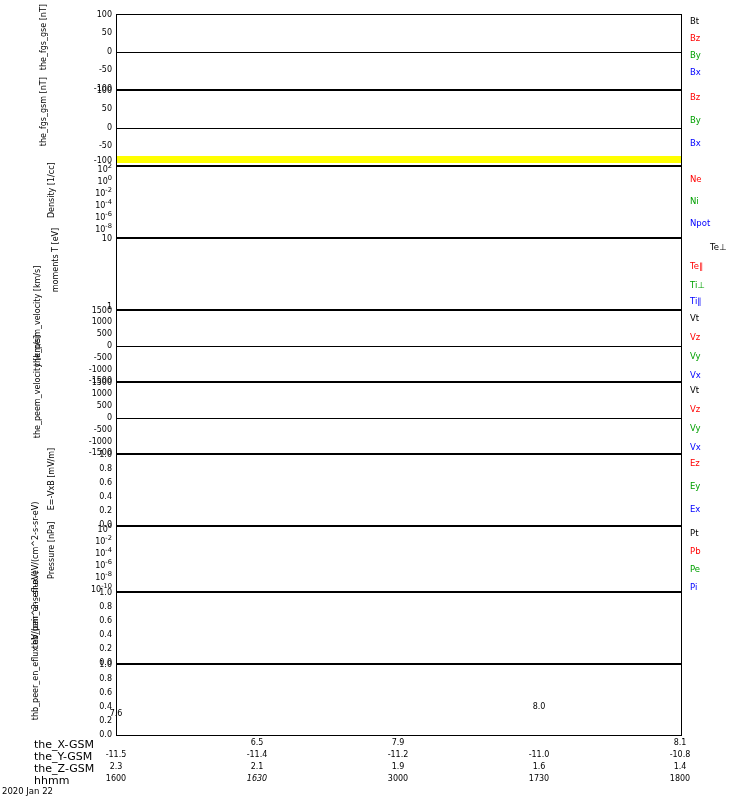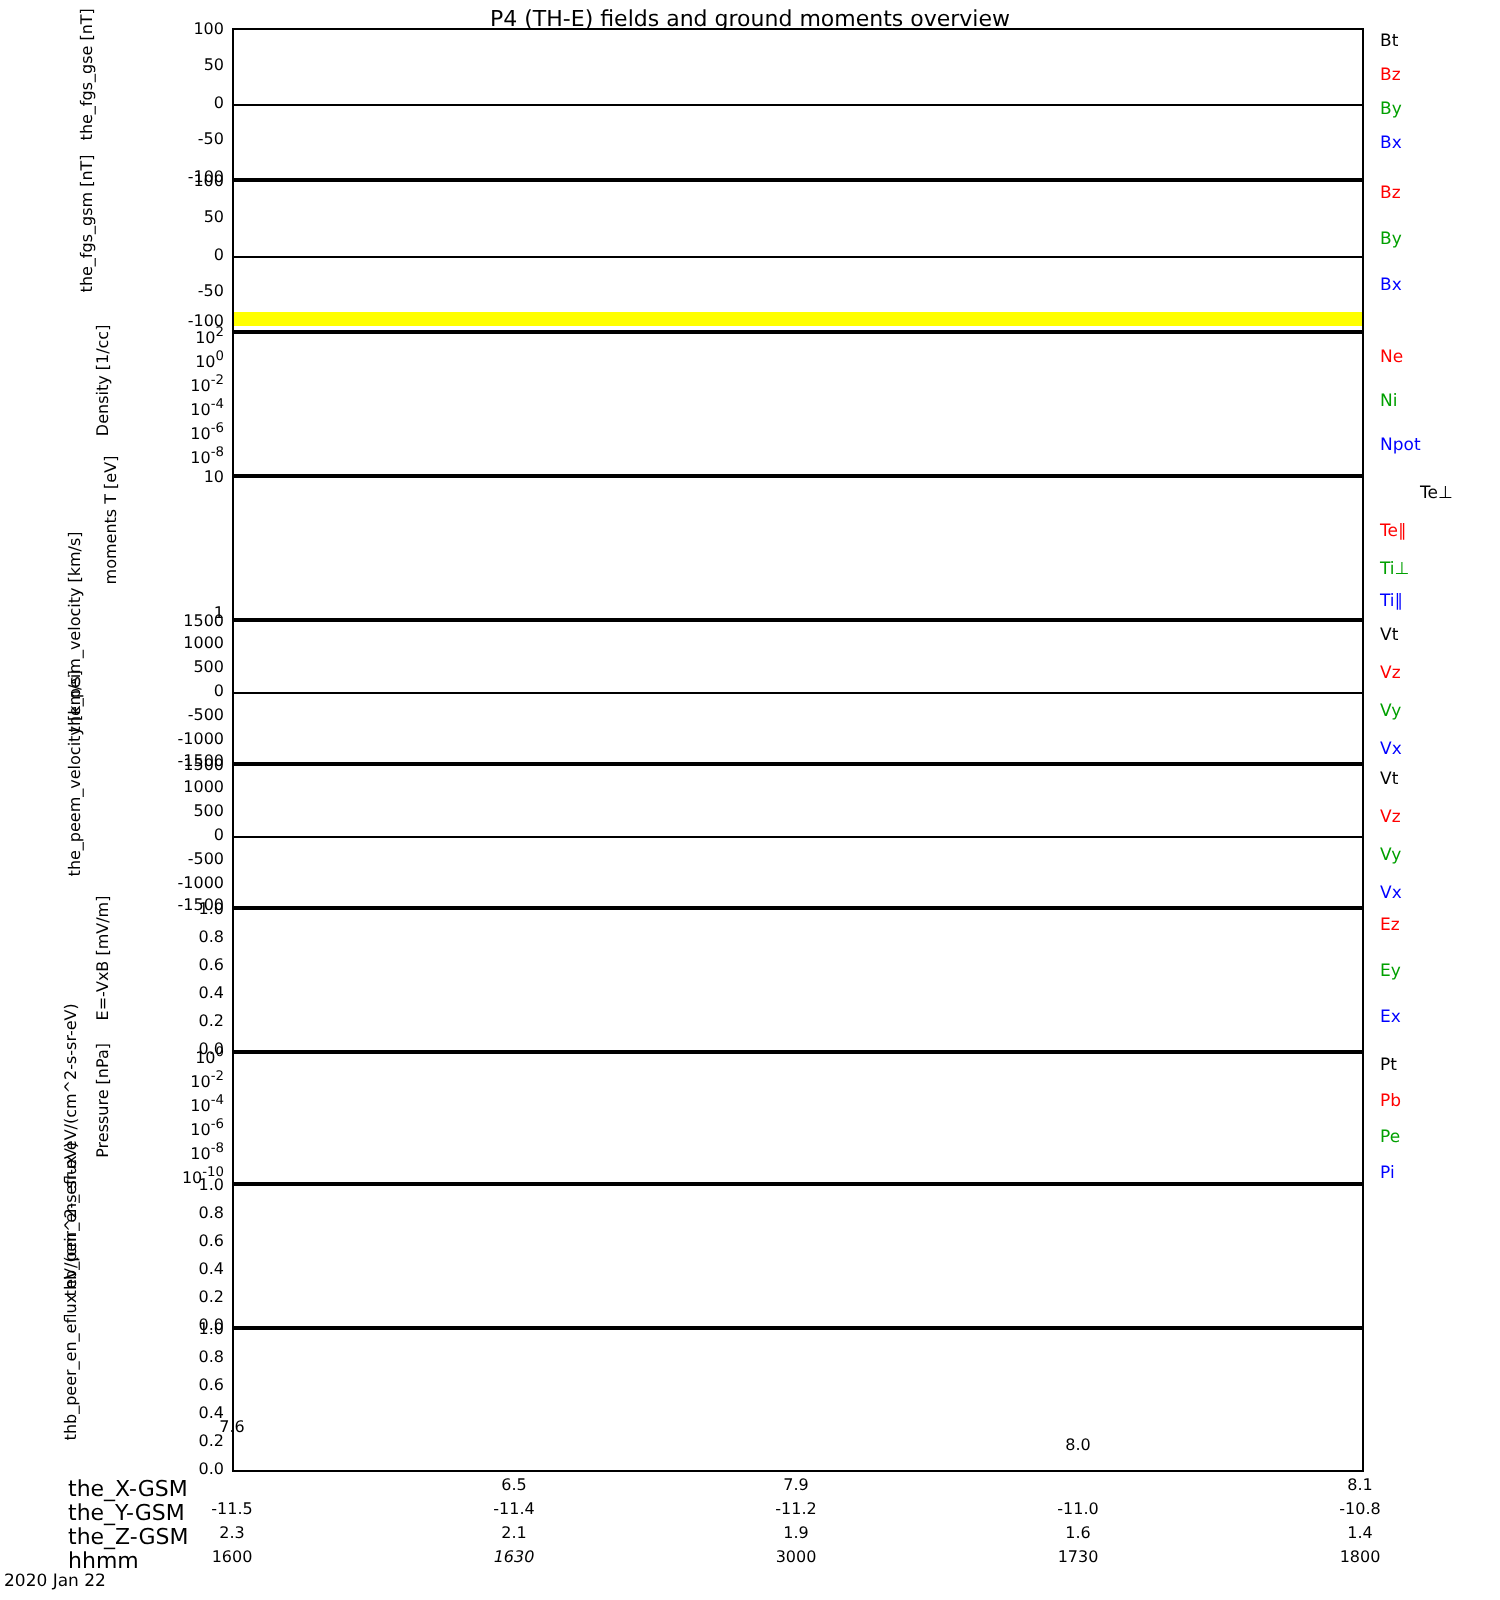--- a/index.html
+++ b/index.html
@@ -54,21 +54,20 @@
   .yellowband{
     position:absolute;background:#ffff00;
   }
   .datefoot{position:absolute;left:2px;font-size:8.5px;}
 </style>
 </head>
 <body>
 
 <div id="root">
 
-  <div class="title">P4 (TH-E) fields and ground moments overview</div>
 
   <div class="panel" style="top:14px;height:76px;">
     <div class="hline" style="top:37px;"></div>
   </div>
   <div class="yticks" style="left:70px;top:14px;height:76px;">
     <div class="ytick" style="top:-4px;">100</div>
     <div class="ytick" style="top:14px;">50</div>
     <div class="ytick" style="top:33px;">0</div>
     <div class="ytick" style="top:51px;">-50</div>
     <div class="ytick" style="top:70px;">-100</div>
@@ -254,21 +253,21 @@
   </div>
 
   <div class="xrowlab" style="top:738px;">the_X-GSM</div>
   <div class="xrowlab" style="top:750px;">the_Y-GSM</div>
   <div class="xrowlab" style="top:762px;">the_Z-GSM</div>
   <div class="xrowlab" style="top:774px;">hhmm</div>
 
   <div class="xrowval" style="left:86px;top:709px;">7.6</div>
   <div class="xrowval" style="left:227px;top:738px;">6.5</div>
   <div class="xrowval" style="left:368px;top:738px;">7.9</div>
-  <div class="xrowval" style="left:509px;top:718px;">8.0</div>
+  <div class="xrowval" style="left:509px;top:702px;">8.0</div>
   <div class="xrowval" style="left:650px;top:738px;">8.1</div>
 
   <div class="xrowval" style="left:86px;top:750px;">-11.5</div>
   <div class="xrowval" style="left:227px;top:750px;">-11.4</div>
   <div class="xrowval" style="left:368px;top:750px;">-11.2</div>
   <div class="xrowval" style="left:509px;top:750px;">-11.0</div>
   <div class="xrowval" style="left:650px;top:750px;">-10.8</div>
 
   <div class="xrowval" style="left:86px;top:762px;">2.3</div>
   <div class="xrowval" style="left:227px;top:762px;">2.1</div>

